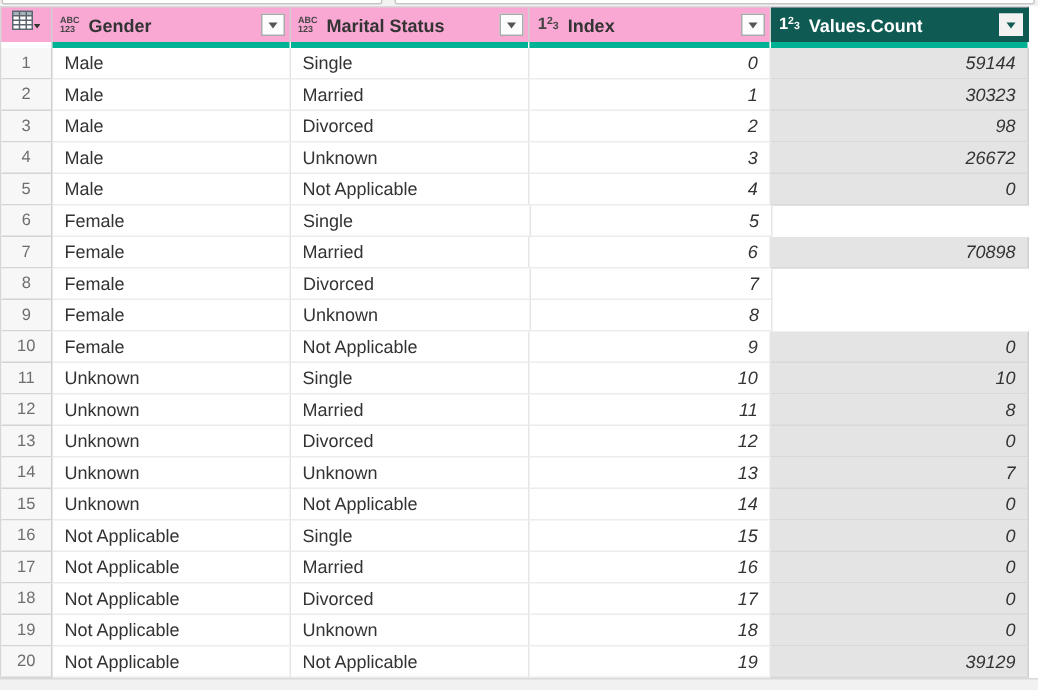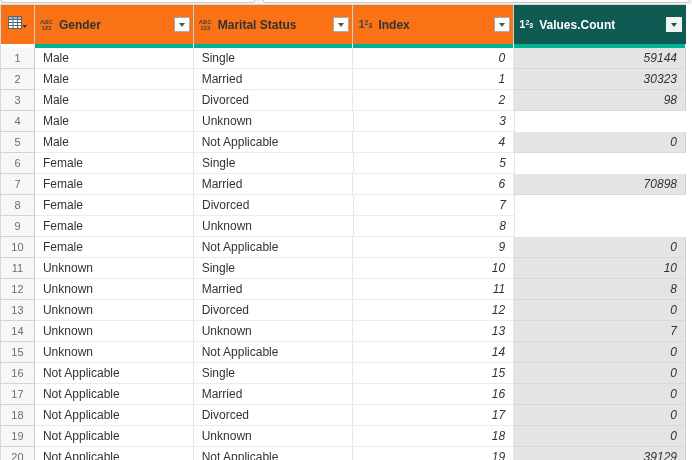--- a/index.html
+++ b/index.html
@@ -13,22 +13,22 @@
 
   
   .top-strip { position: relative; height: 4px; background: #f2f2f2; overflow: hidden; }
   .fb-frag { position: absolute; top: -8px; height: 11px; background: #ffffff;
              border: 1px solid #c6c6c6; border-radius: 2px; }
   .fb-frag.left  { left: 1px;  width: 254px; }
   .fb-frag.right { left: 263px; width: 427px; }
 
   
   .grid { width: 686px; }
-  .header-row { display: flex; height: 40px; background: #f97316;
-                border-top: 1px solid #d7d7d7; border-left: 1px solid #d7d7d7; text-align: center; }
+  .header-row { display: flex; height: 24px; background: #f9a8d4;
+                border-top: 1px solid #d7d7d7; border-left: 1px solid #d7d7d7; }
   .corner { width: 34px; display: flex; align-items: center; justify-content: center;
             border-right: 1px solid #cfcfcf; cursor: pointer; }
   .hcell { display: flex; align-items: center; padding: 0 3px 0 5px;
            border-right: 1px solid #cfcfcf; font-size: 12px; font-weight: bold;
            color: #333; cursor: pointer; }
   .w1 { width: 159px; } .w2 { width: 160px; } .w3 { width: 161px; } .w4 { width: 172px; }
   .hcell.selected { background: #0f5a52; color: #ffffff; border-right-color: #0f5a52; }
 
   .type-icon { flex: 0 0 auto; margin-right: 6px; color: #444; }
   .hcell.selected .type-icon { color: #ffffff; }
@@ -165,20 +165,21 @@
           <div class="cell w1">Male</div>
           <div class="cell w2">Divorced</div>
           <div class="cell num w3">2</div>
           <div class="cell num selcol w4">98</div>
         </div>
         <div class="row">
           <div class="gutter">4</div>
           <div class="cell w1">Male</div>
           <div class="cell w2">Unknown</div>
           <div class="cell num w3">3</div>
+          <div class="cell num selcol w4">26672</div>
         </div>
         <div class="row">
           <div class="gutter">5</div>
           <div class="cell w1">Male</div>
           <div class="cell w2">Not Applicable</div>
           <div class="cell num w3">4</div>
           <div class="cell num selcol w4">0</div>
         </div>
         <div class="row">
           <div class="gutter">6</div>

